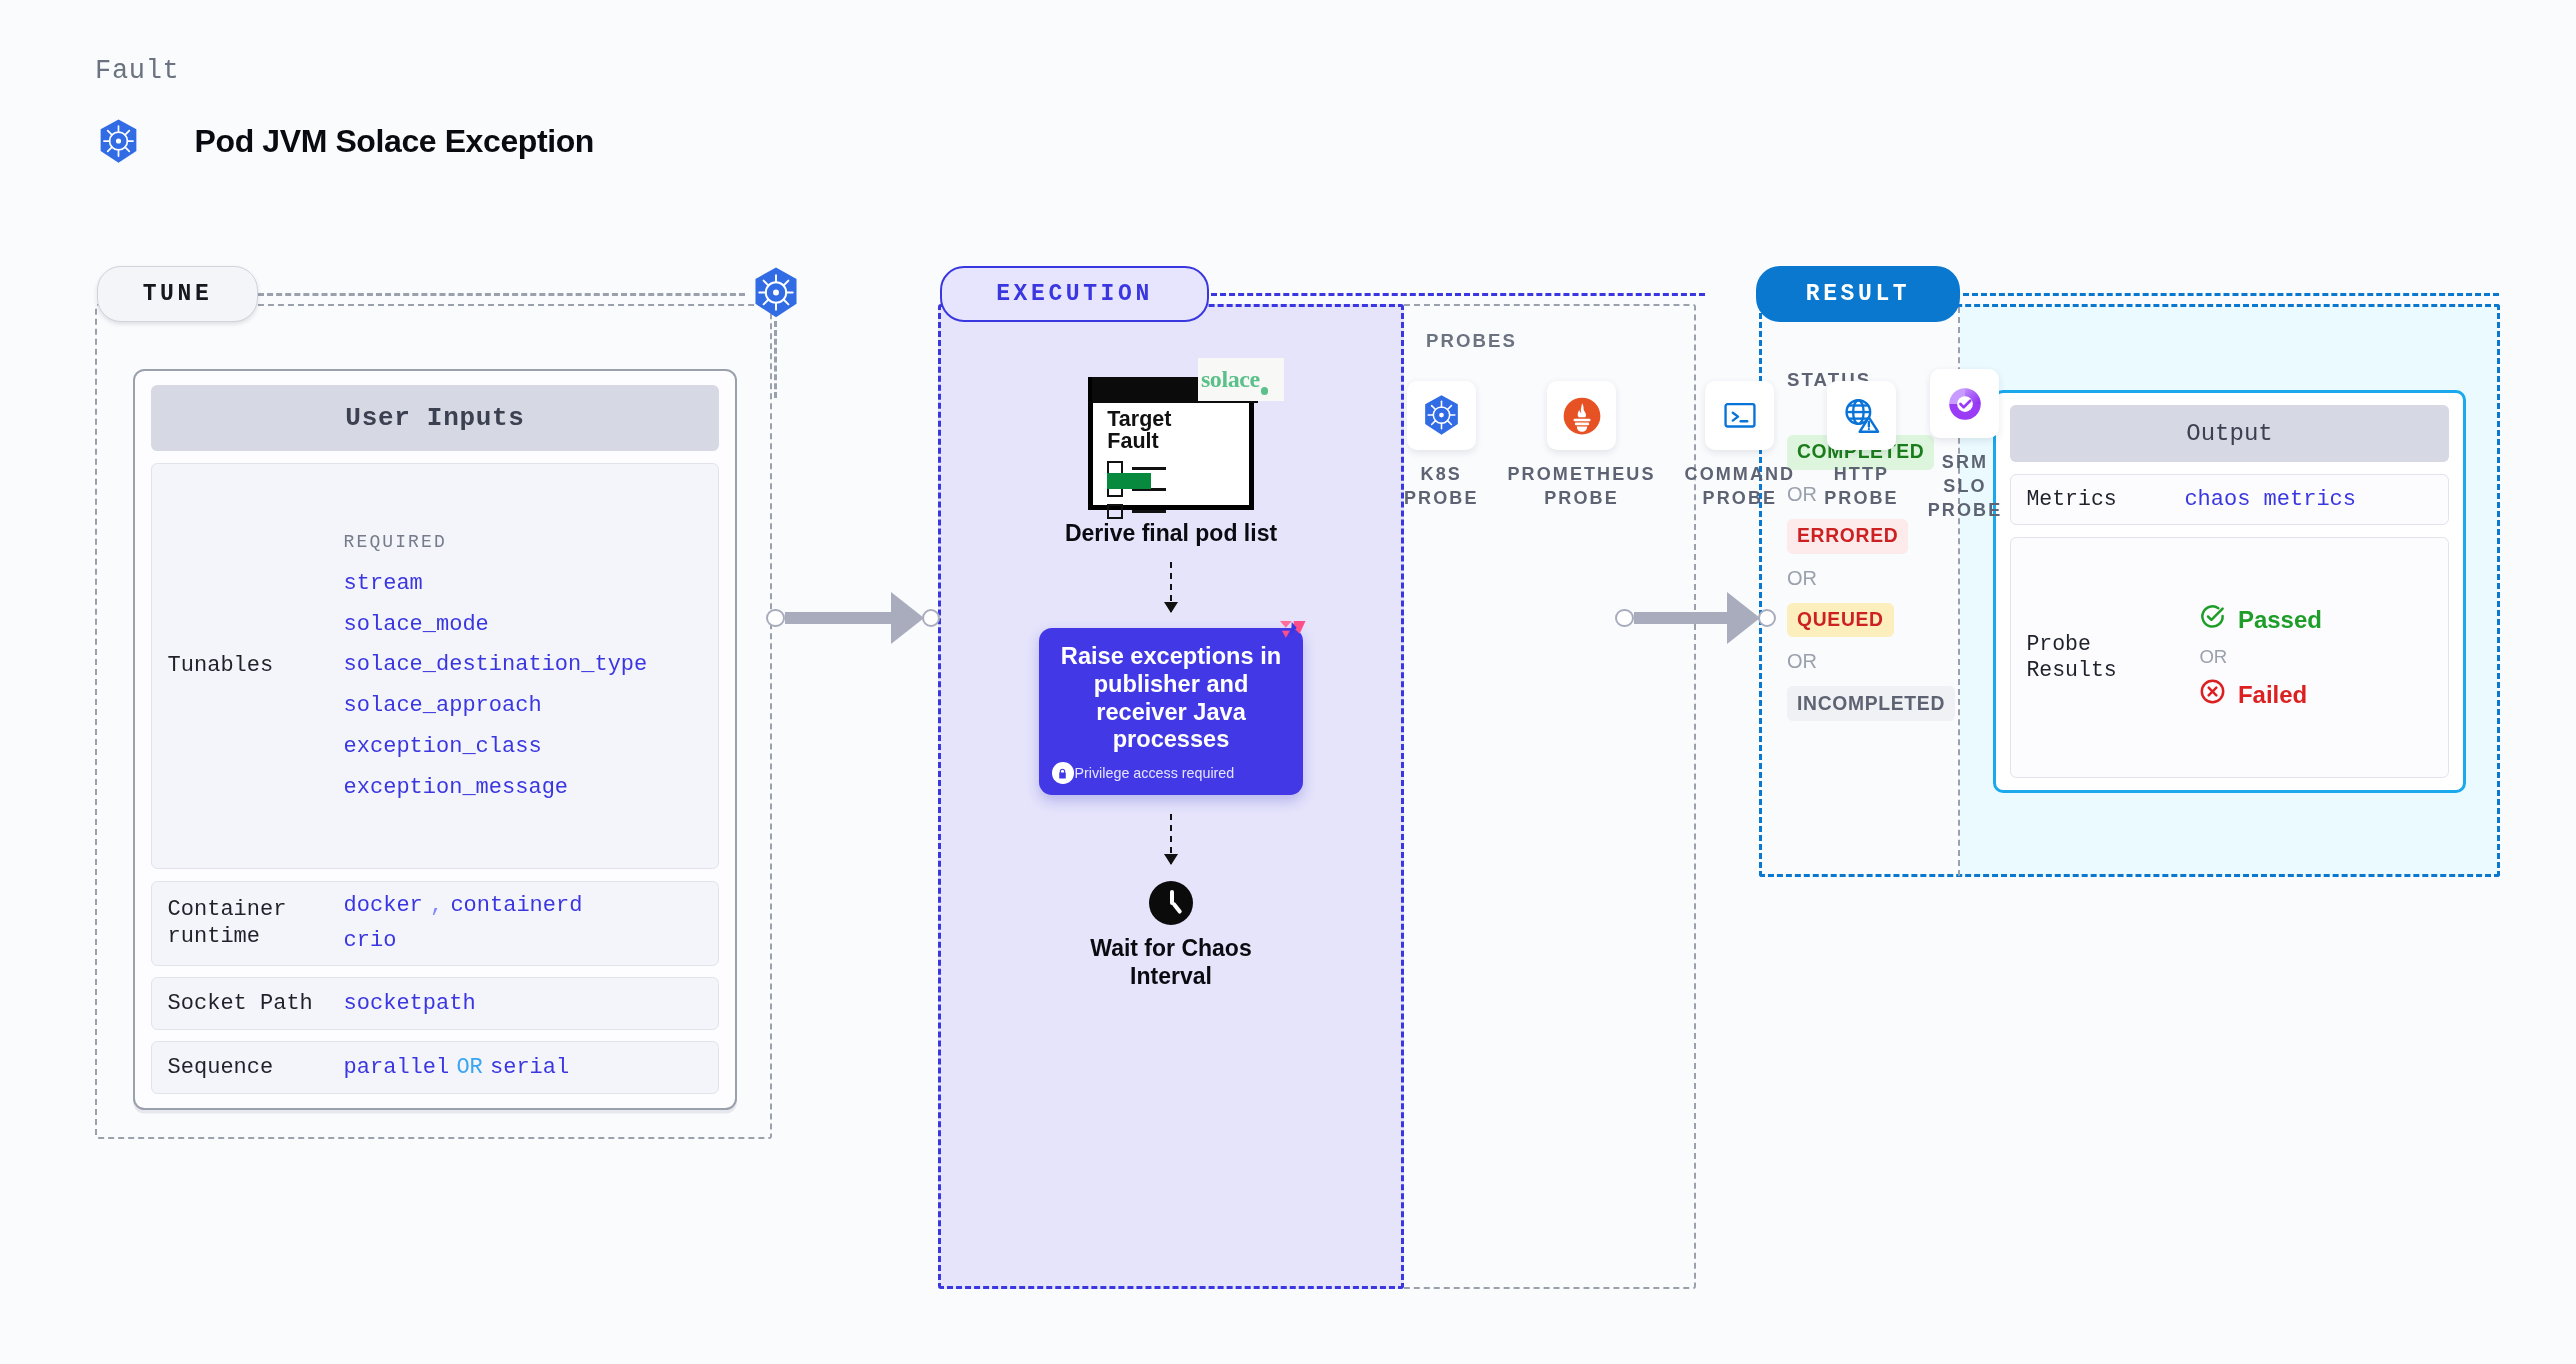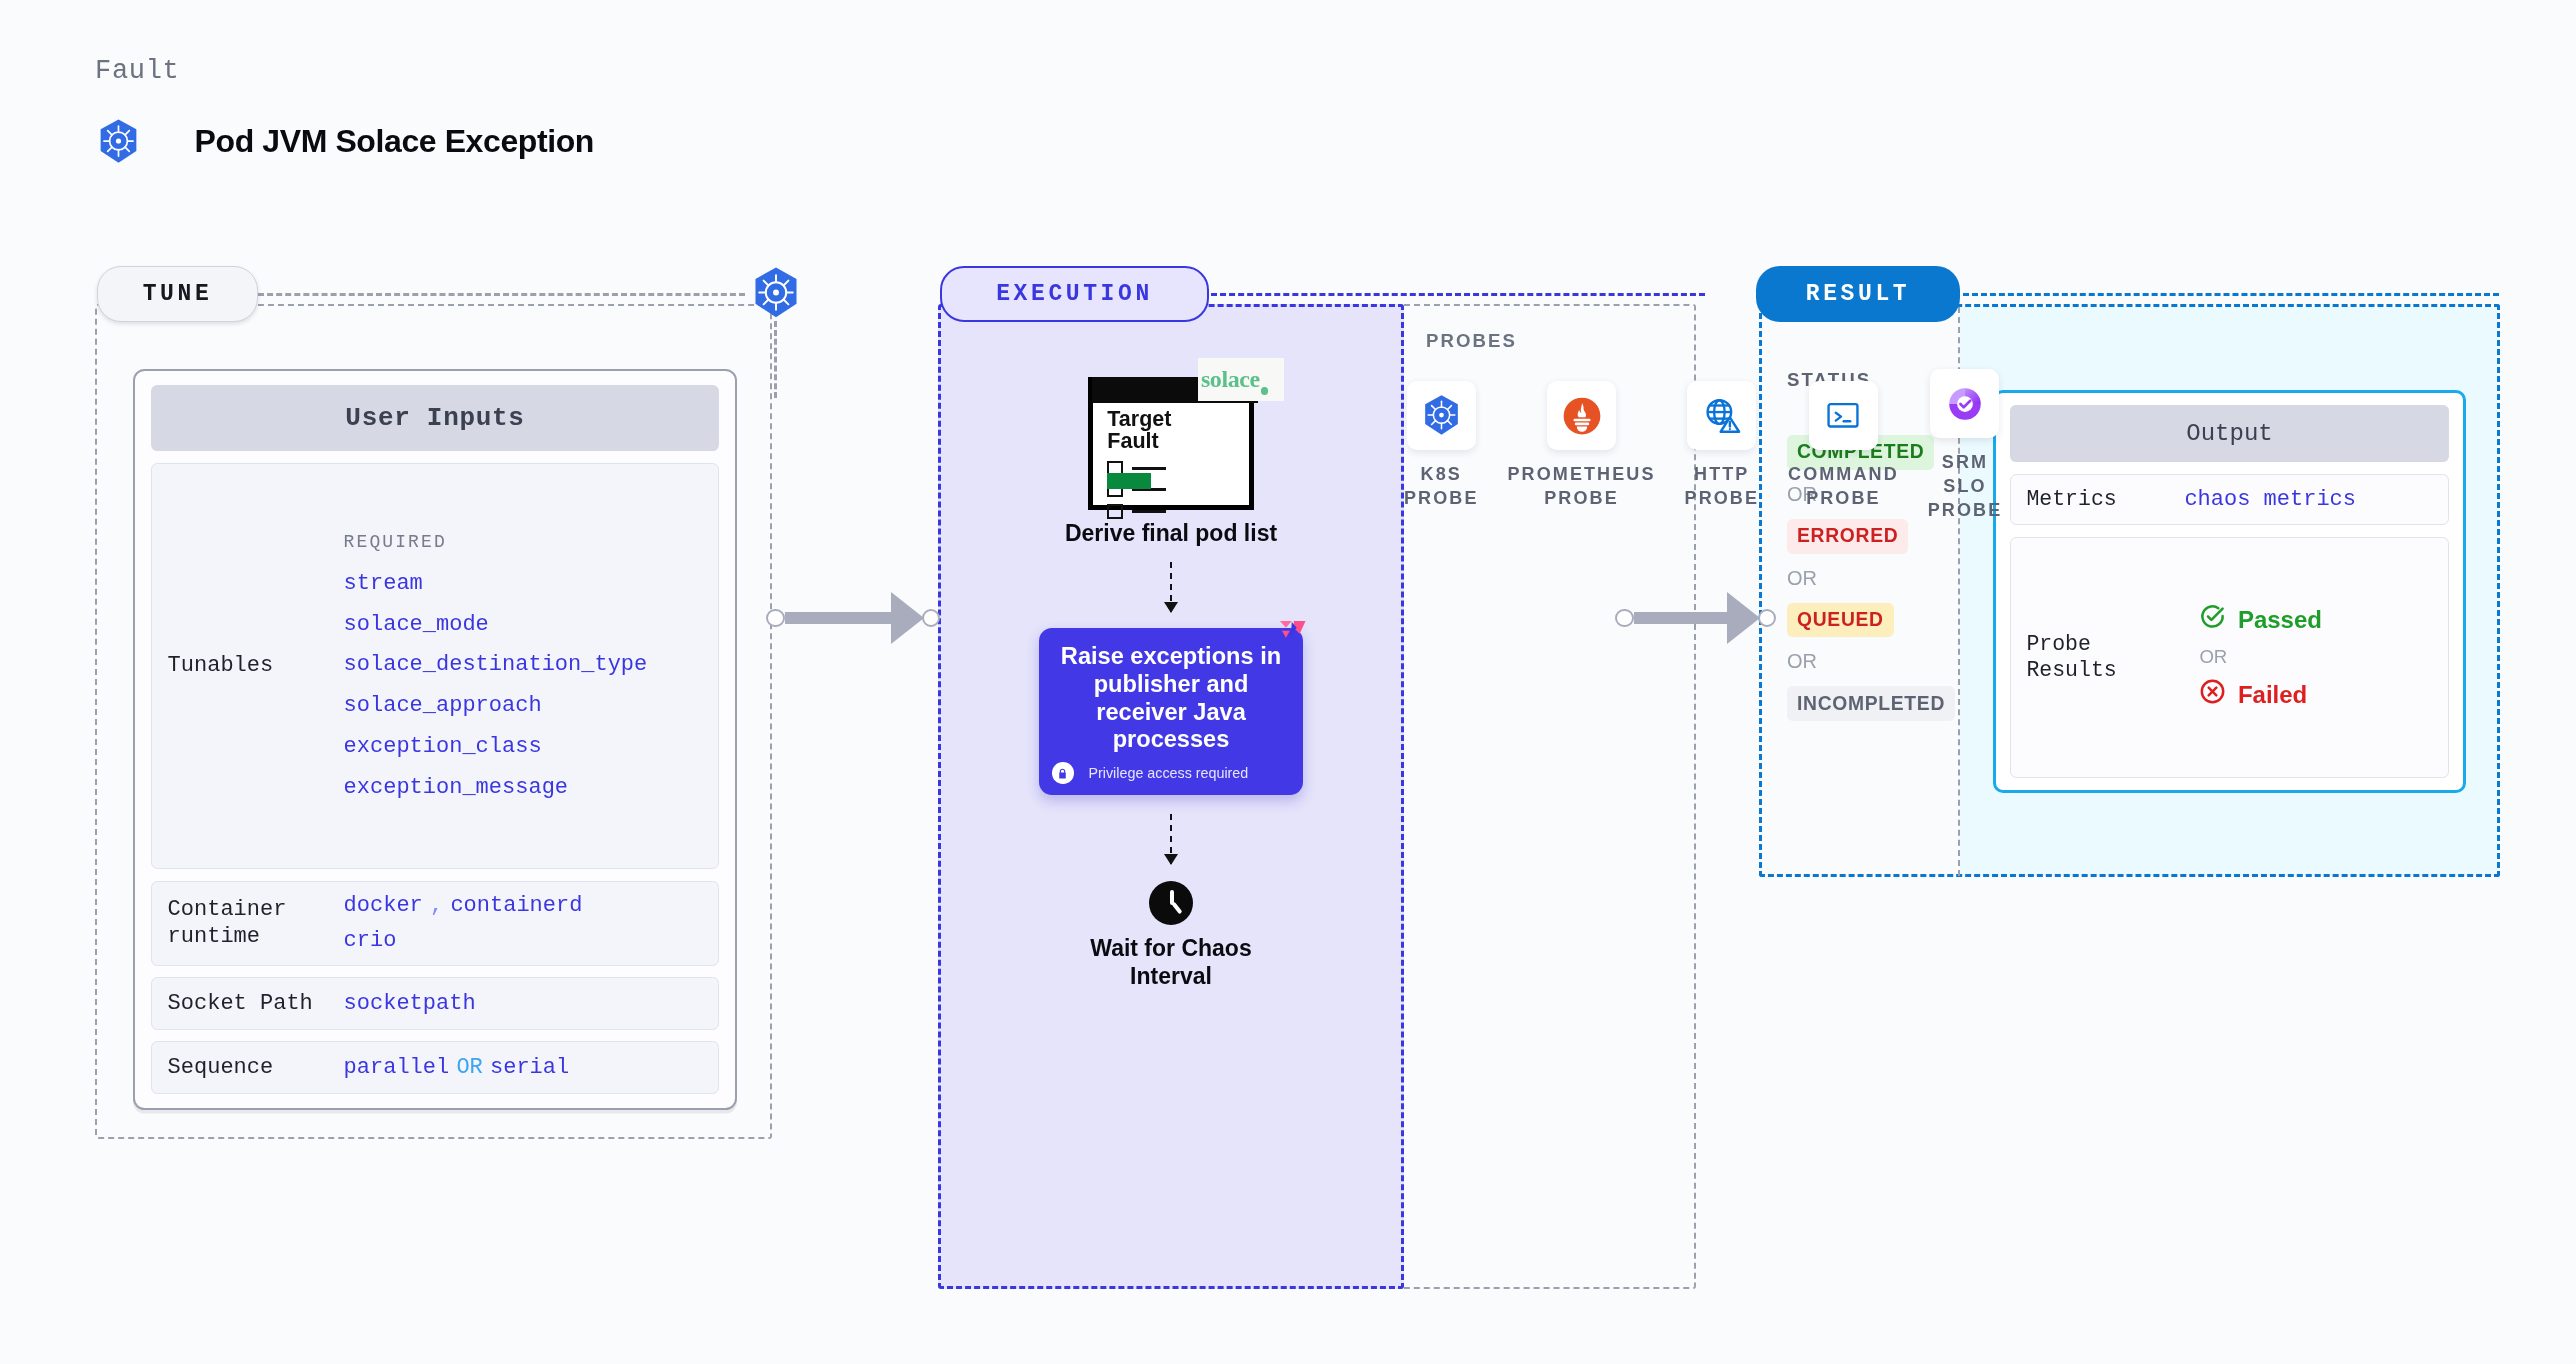--- a/index.html
+++ b/index.html
@@ -166,21 +166,21 @@
   .v-arrow::after{ content:""; position:absolute; left:-6.4px; bottom:-1.4px;
                    border-left:7.9px solid transparent; border-right:7.9px solid transparent;
                    border-top:11.5px solid #111; }
 
   #action-card{
     position:relative; width:264px; background:#4238e6; border-radius:13px;
     padding:15.8px 13px 11.5px; box-shadow:0 5.7px 13px rgba(50,40,200,.25);
     display:flex; flex-direction:column; align-items:center;
   }
   #action-title{ color:#fff; font-size:23.6px; font-weight:bold; text-align:center; line-height:1.17; }
-  #action-note{ display:flex; align-items:center; gap:15px; margin-top:8.6px; align-self:flex-start; }
+  #action-note{ display:flex; align-items:center; gap:1px; margin-top:8.6px; align-self:flex-start; }
   #action-note .lock{ width:21.5px; height:21.5px; border-radius:50%; background:#fff;
                       display:flex; align-items:center; justify-content:center; }
   #action-note span.txt{ color:#e6e4ff; font-size:14.3px; }
   #litmus-mark{ position:absolute; right:-5.7px; top:-10px; width:31.5px; height:31.5px; }
 
   #clock{ width:44px; height:44px; border-radius:50%; background:#0b0b0b; position:relative; }
   #clock::before{ content:""; position:absolute; left:21px; top:9.3px; width:3.6px; height:14.3px; background:#fff; border-radius:2.1px;}
   #clock::after{ content:""; position:absolute; left:21.5px; top:22px; width:3.6px; height:13px; background:#fff; border-radius:2.1px; transform-origin:top center; transform:rotate(-38deg);}
 
   
@@ -400,43 +400,43 @@
         <rect x="19" y="36" width="26" height="4" rx="2" fill="#fff"></rect>
         <rect x="21" y="42" width="22" height="4" rx="2" fill="#fff"></rect>
         <path d="M24 48h16a8 8 0 01-16 0z" fill="#fff"></path>
       </svg>
     </div>
     <div class="probe-label">PROMETHEUS PROBE</div>
   </div>
 
   <div class="probe-item">
     <div class="probe-tile">
+      <svg viewBox="0 0 64 64" width="42" height="42" fill="none" stroke="#0a73d8" stroke-width="3.6" stroke-linecap="round" stroke-linejoin="round">
+        <rect x="10" y="14" width="44" height="34" rx="3"></rect>
+        <polyline points="21,27 29,33 21,39"></polyline>
+        <line x1="33" y1="40" x2="43" y2="40"></line>
+      </svg>
+    </div>
+    <div class="probe-label">COMMAND PROBE</div>
+  </div>
+
+  <div class="probe-item">
+    <div class="probe-tile">
       <svg viewBox="0 0 64 64" width="42" height="42" fill="none" stroke="#0a73d8" stroke-width="3.6">
         <circle cx="28" cy="26" r="18"></circle>
         <ellipse cx="28" cy="26" rx="8" ry="18"></ellipse>
         <line x1="10" y1="26" x2="46" y2="26"></line>
         <line x1="13" y1="16" x2="43" y2="16"></line>
         <line x1="13" y1="36" x2="43" y2="36"></line>
         <path d="M44 34 L58 56 H30 Z" fill="#fff" stroke="#0a73d8" stroke-linejoin="round"></path>
         <line x1="44" y1="41" x2="44" y2="48" stroke-linecap="round"></line>
         <circle cx="44" cy="52" r="1.6" fill="#0a73d8" stroke="none"></circle>
       </svg>
     </div>
     <div class="probe-label">HTTP PROBE</div>
-  </div>
-
-  <div class="probe-item">
-    <div class="probe-tile">
-      <svg viewBox="0 0 64 64" width="42" height="42" fill="none" stroke="#0a73d8" stroke-width="3.6" stroke-linecap="round" stroke-linejoin="round">
-        <rect x="10" y="14" width="44" height="34" rx="3"></rect>
-        <polyline points="21,27 29,33 21,39"></polyline>
-        <line x1="33" y1="40" x2="43" y2="40"></line>
-      </svg>
-    </div>
-    <div class="probe-label">COMMAND PROBE</div>
   </div>
 
   <div class="probe-item">
     <div class="probe-tile">
       <svg viewBox="0 0 64 64" width="42" height="42">
         <defs>
           <linearGradient id="slo1" x1="0" y1="0" x2="1" y2="1">
             <stop offset="0" stop-color="#c18cff"></stop>
               <stop offset="1" stop-color="#8b2bf0"></stop>
           </linearGradient>

